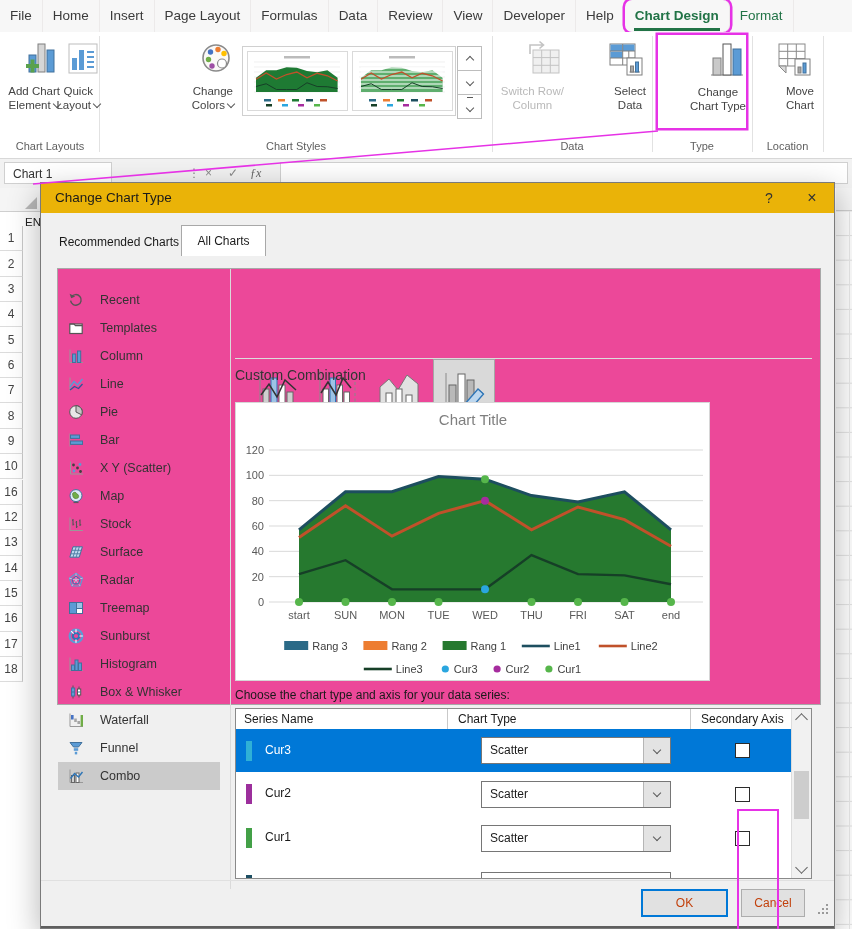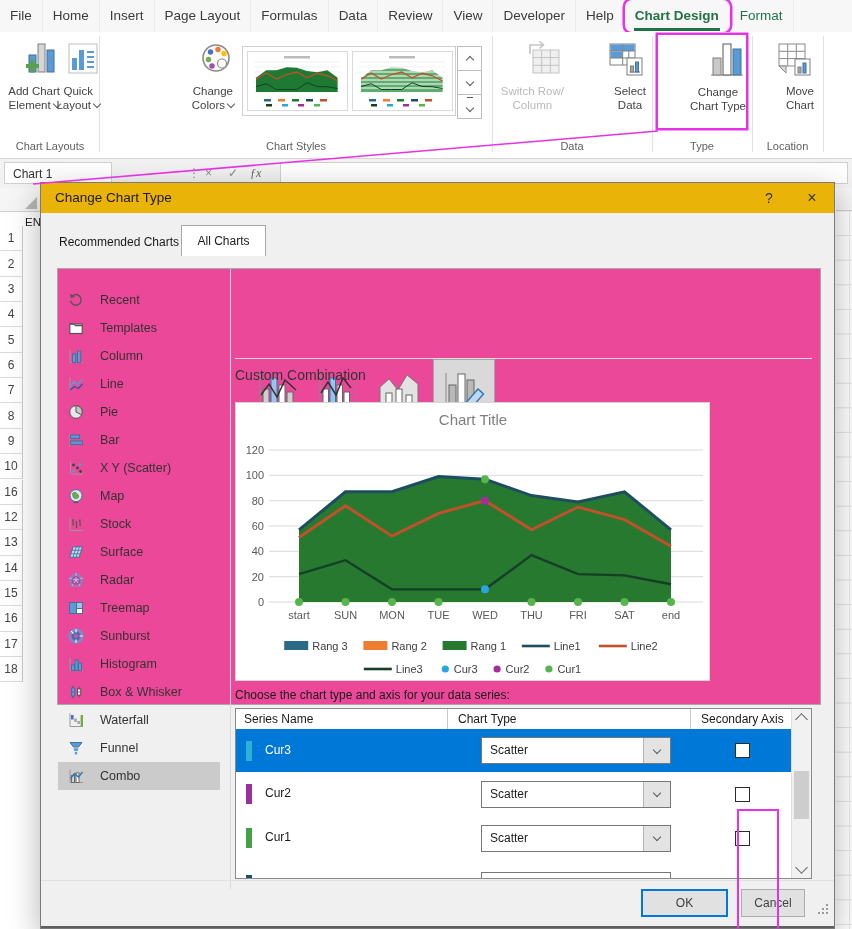--- a/index.html
+++ b/index.html
@@ -75,21 +75,21 @@
   .dd{position:absolute;left:245px;width:190px;height:27px;background:#fff;border:1px solid #767676;box-sizing:border-box;}
   .dd-text{position:absolute;left:8px;top:0;line-height:25px;font-size:12px;color:#1a1a1a;}
   .dd-btn{position:absolute;right:0;top:0;width:26px;height:25px;background:#e3e3e3;border-left:1px solid #b5b5b5;
           display:flex;align-items:center;justify-content:center;}
   .cb{position:absolute;left:499px;width:15px;height:15px;background:#fff;border:1.6px solid #2b2b2b;box-sizing:border-box;}
   #st-scroll{position:absolute;right:0;top:0;width:20px;height:169px;background:#f1f1f1;border-left:1px solid #dcdcdc;box-sizing:border-box;}
   #st-thumb{position:absolute;left:2px;top:62px;width:15px;height:48px;background:#cdcdcd;}
   .sc-arrow{position:absolute;left:5px;width:8px;height:8px;border-right:1.4px solid #606060;border-bottom:1.4px solid #606060;}
   #cb-hl{position:absolute;left:679px;top:540px;width:42px;height:123px;border:2.5px solid var(--magenta,#e632e6);box-sizing:border-box;z-index:10;pointer-events:none;}
   #dlg-footer-line{position:absolute;left:0;top:697px;width:100%;height:1px;background:#e0e0e0;}
-  .dlg-btn{position:absolute;top:706px;height:28px;background:#e1e1e1;font-size:12px;color:#404040;
+  .dlg-btn{position:absolute;top:706px;height:28px;background:#e1e1e1;font-size:12px;color:#c2410c;
            display:flex;align-items:center;justify-content:center;box-sizing:border-box;}
   #btn-ok{left:600px;width:87px;border:2px solid var(--selblue,#0078d7);}
   #btn-cancel{left:700px;width:64px;border:1px solid #adadad;}
   #dlg-bottom-edge{position:absolute;left:0;bottom:0;width:100%;height:2px;background:#5f5f5f;}
   #grip{position:absolute;right:4px;bottom:8px;}
   
   #annot{position:absolute;left:0;top:0;width:852px;height:929px;z-index:90;pointer-events:none;}
 </style>
 </head>
 <body>

